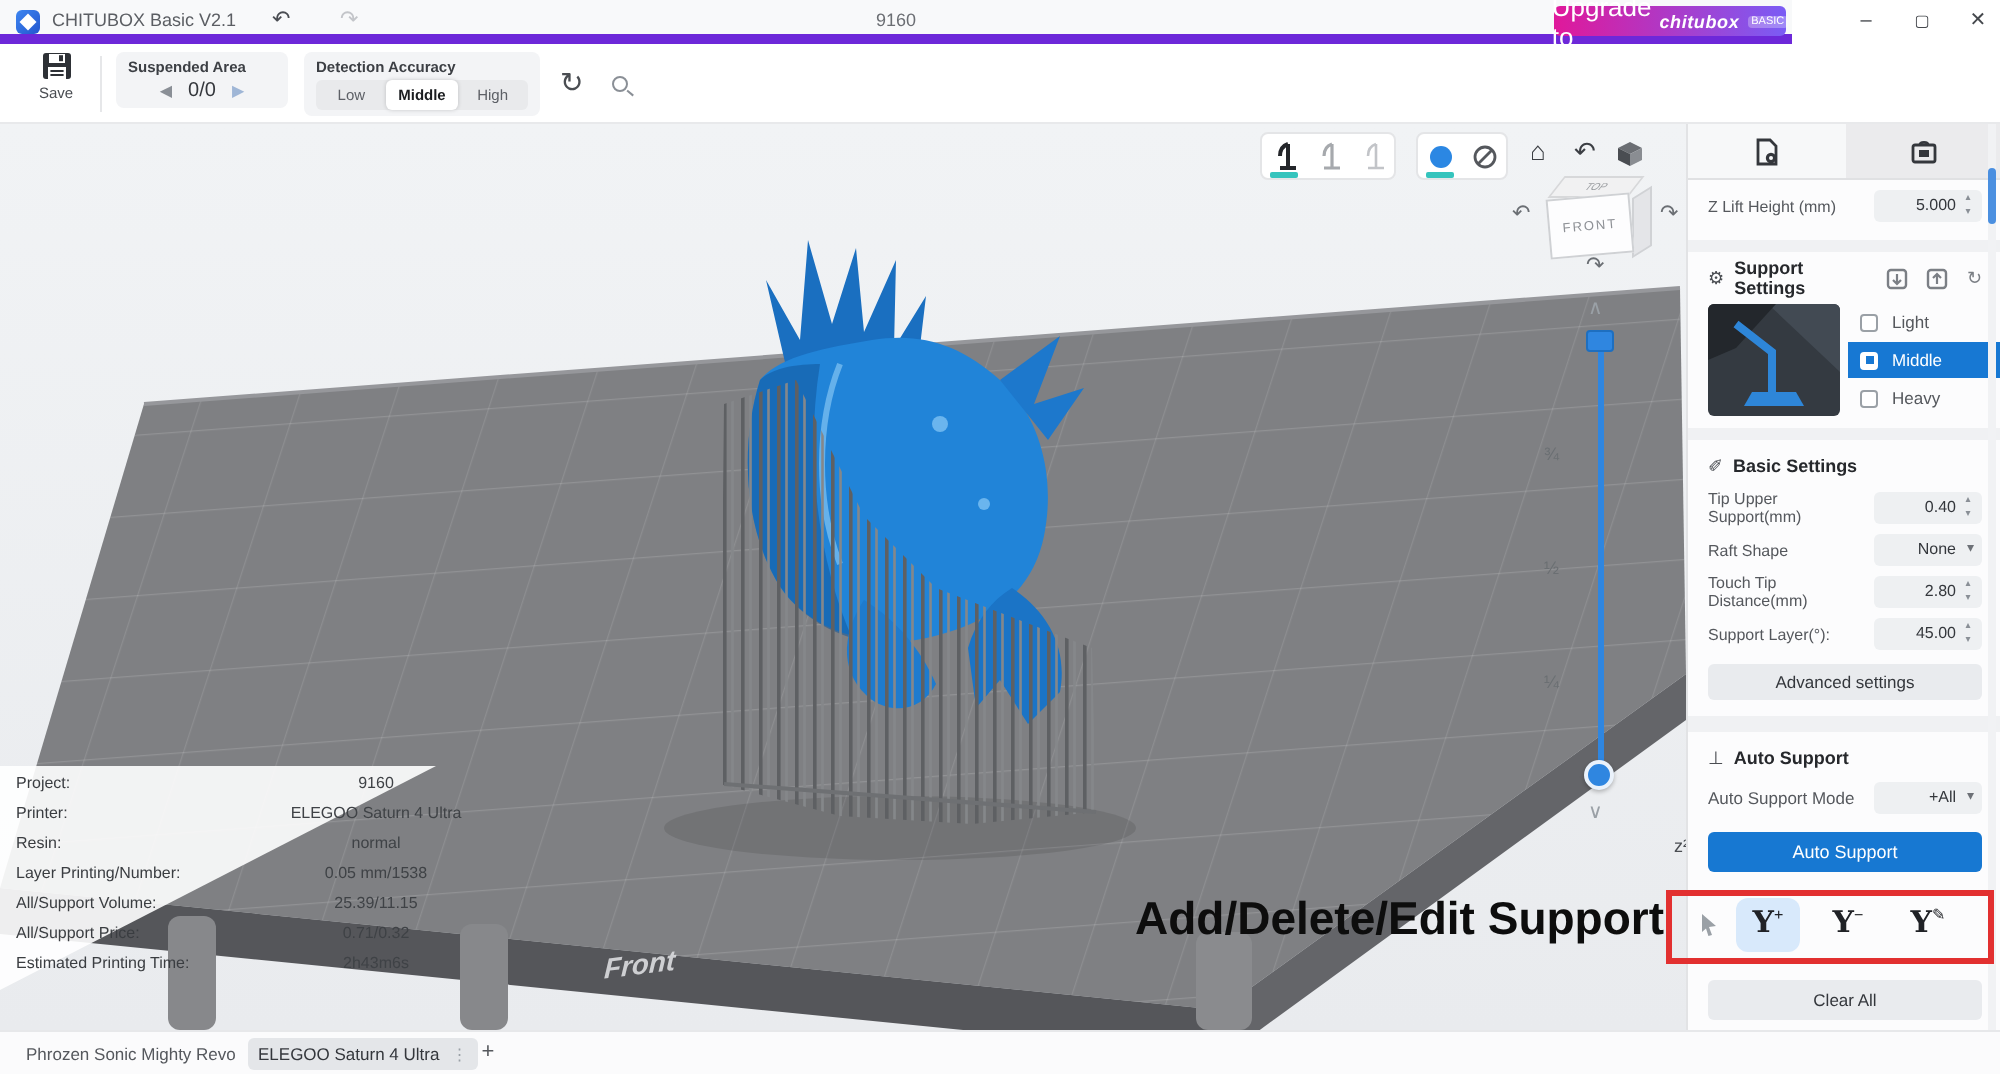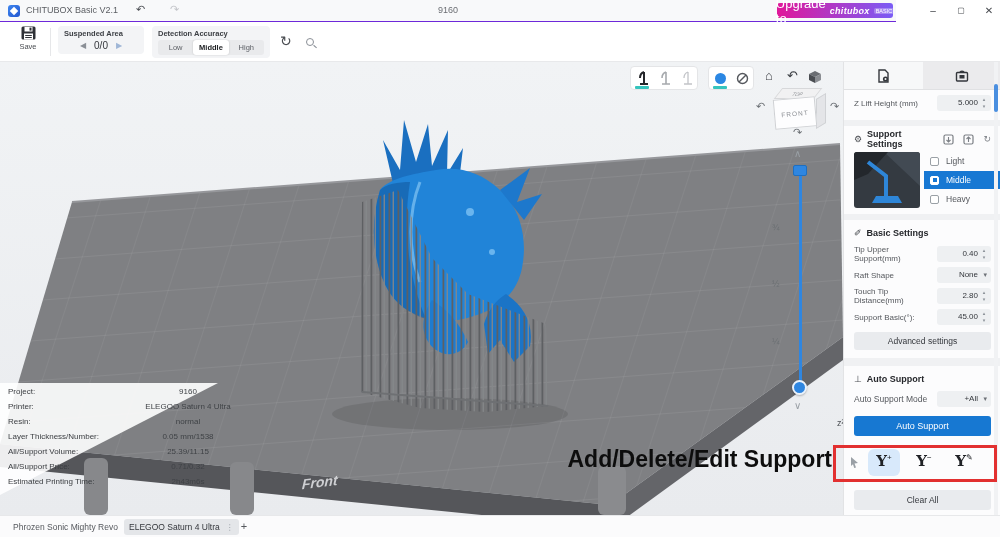--- a/index.html
+++ b/index.html
@@ -1,20 +1,20 @@
 <!DOCTYPE html>
 <html><head>
 <meta charset="utf-8">
 <style>
   * { margin:0; padding:0; box-sizing:border-box; }
   html,body { width:1000px; height:537px; overflow:hidden; }
   body { font-family:"Liberation Sans", sans-serif; background:#fff; position:relative; }
 
   
-  .titlebar { position:absolute; left:0; top:0; width:896px; height:22px; background:#f8f9fa; border-bottom:1px solid #6d28d9; }
+  .titlebar { position:absolute; left:0; top:0; width:896px; height:22px; background:#f8f9fa; border-bottom:5px solid #6d28d9; }
   .logo { position:absolute; left:8px; top:5px; width:12px; height:12px; border-radius:3px; background:linear-gradient(135deg,#3d86f0,#2356cf); }
   .logo:after{ content:""; position:absolute; left:3px; top:3px; width:6px; height:6px; background:#fff; transform:rotate(45deg); }
   .app-title { position:absolute; left:26px; top:5px; font-size:9px; color:#5b5e63; }
   .tb-ico { position:absolute; top:3px; font-size:11px; color:#4a4d52; cursor:default; }
   .tb-ico.dis { color:#c3c5c9; }
   .doc-title { position:absolute; left:0; right:0; top:5px; text-align:center; font-size:9px; color:#6b6e73; }
   .upgrade { position:absolute; left:777px; top:3px; width:116px; height:15px; border-radius:3px;
              background:linear-gradient(90deg,#e0189a,#7a5cf5); color:#fff; display:flex; align-items:center; justify-content:center; gap:4px; }
   .upgrade .pre { font-size:13px; }
   .upgrade .brand { font-size:9px; font-weight:bold; font-style:italic; letter-spacing:.3px; }
@@ -295,21 +295,21 @@
       </div>
     <div class="info-row" style="top:19px;">
         <span class="il">Printer:</span>
         <span class="iv">ELEGOO Saturn 4 Ultra</span>
       </div>
     <div class="info-row" style="top:34px;">
         <span class="il">Resin:</span>
         <span class="iv">normal</span>
       </div>
     <div class="info-row" style="top:49px;">
-        <span class="il">Layer Thickness/Number:</span>
+        <span class="il">Layer Printing/Number:</span>
         <span class="iv">0.05 mm/1538</span>
       </div>
     <div class="info-row" style="top:64px;">
         <span class="il">All/Support Volume:</span>
         <span class="iv">25.39/11.15</span>
       </div>
     <div class="info-row" style="top:79px;">
         <span class="il">All/Support Price:</span>
         <span class="iv">0.71/0.32</span>
       </div>
@@ -401,21 +401,21 @@
     </div>
     <div class="prow" style="top:177px; height:16px;">
       <span class="plabel">Raft Shape</span>
       <span class="valbox">None<span class="caret1">▾</span></span>
     </div>
     <div class="prow" style="top:198px; height:16px;">
       <span class="plabel">Touch Tip Distance(mm)</span>
       <span class="valbox">2.80<span class="spin">▴<br>▾</span></span>
     </div>
     <div class="prow" style="top:219px; height:16px;">
-      <span class="plabel">Support Basic(°):</span>
+      <span class="plabel">Support Layer(°):</span>
       <span class="valbox">45.00<span class="spin">▴<br>▾</span></span>
     </div>
     <div class="gbtn" style="top:242px; height:18px; line-height:18px;">Advanced settings</div>
 
     <div class="sec-band" style="top:268px; height:8px;"></div>
 
     <div class="prow" style="top:282px; height:14px;">
       <span class="hico">⊥</span>
       <span class="ptitle">Auto Support</span>
     </div>

